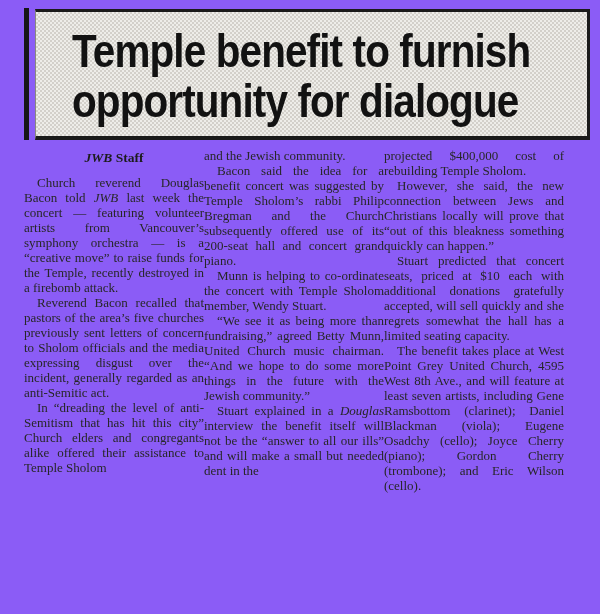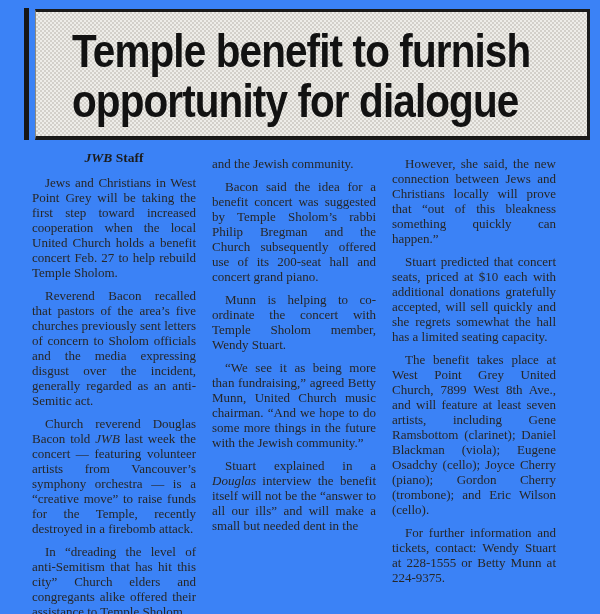--- a/index.html
+++ b/index.html
@@ -4,21 +4,21 @@
 <style>
   html, body {
     margin: 0;
     padding: 0;
     background: #ffffff;
   }
   .page {
     position: relative;
     width: 600px;
     height: 614px;
-    background: #3b82f6;
+    background: #8b5cf6;
     overflow: hidden;
     font-family: "Liberation Serif", serif;
     color: #262626;
     text-decoration: underline;
   }
 
   
   .masthead-wrap {
     position: absolute;
     left: 24px;
@@ -80,21 +80,21 @@
   }
   .byline {
     text-align: center;
     font-weight: 700;
     font-size: 13.5px;
     margin: 2px 0 10px 0;
     color: #1c1c1c;
   }
   .byline .ital { font-style: italic; }
   p.para {
-    margin: 8px;
+    margin: 0;
     color: #272727;
   }
   p.para.indent { text-indent: 13px; }
   p.para .ital { font-style: italic; }
 </style>
 </head>
 <body>
 
 <div class="page">
 
@@ -104,33 +104,32 @@
       <div class="headline">
         <div>Temple benefit to furnish</div>
         <div>opportunity for dialogue</div>
       </div>
     </div>
   </div>
 
   <div class="columns">
     <div class="col">
       <div class="byline"><span class="ital">JWB</span><span> Staff</span></div>
-    <p class="para indent"><span>Jews and Christians in West Point Grey will be taking the first step toward increased cooperation when the local United Church holds a benefit concert Feb. 27 to help rebuild Temple Sholom.</span></p>
+        <p class="para indent"><span>Church reverend Douglas Bacon told </span><span class="ital">JWB</span><span> last week the concert — featuring volunteer artists from Vancouver’s symphony orchestra — is a “creative move” to raise funds for the Temple, recently destroyed in a firebomb attack.</span></p>
         <p class="para indent"><span>Reverend Bacon recalled that pastors of the area’s five churches previously sent letters of concern to Sholom officials and the media expressing disgust over the incident, generally regarded as an anti-Semitic act.</span></p>
-        <p class="para indent"><span>Church reverend Douglas Bacon told </span><span class="ital">JWB</span><span> last week the concert — featuring volunteer artists from Vancouver’s symphony orchestra — is a “creative move” to raise funds for the Temple, recently destroyed in a firebomb attack.</span></p>
         <p class="para indent"><span>In “dreading the level of anti-Semitism that has hit this city” Church elders and congregants alike offered their assistance to Temple Sholom</span></p>
       </div>
     <div class="col">
         <p class="para"><span>and the Jewish community.</span></p>
         <p class="para indent"><span>Bacon said the idea for a benefit concert was suggested by Temple Sholom’s rabbi Philip Bregman and the Church subsequently offered use of its 200-seat hall and concert grand piano.</span></p>
         <p class="para indent"><span>Munn is helping to co-ordinate the concert with Temple Sholom member, Wendy Stuart.</span></p>
         <p class="para indent"><span>“We see it as being more than fundraising,” agreed Betty Munn, United Church music chairman. “And we hope to do some more things in the future with the Jewish community.”</span></p>
         <p class="para indent"><span>Stuart explained in a </span><span class="ital">Douglas</span><span> interview the benefit itself will not be the “answer to all our ills” and will make a small but needed dent in the</span></p>
       </div>
     <div class="col">
+        <p class="para"><span>projected $400,000 cost of rebuilding Temple Sholom.</span></p>
         <p class="para indent"><span>However, she said, the new connection between Jews and Christians locally will prove that “out of this bleakness something quickly can happen.”</span></p>
         <p class="para indent"><span>Stuart predicted that concert seats, priced at $10 each with additional donations gratefully accepted, will sell quickly and she regrets somewhat the hall has a limited seating capacity.</span></p>
-        <p class="para indent"><span>The benefit takes place at West Point Grey United Church, 7899 West 8th Ave., and will feature at least seven artists, including Gene Ramsbottom (clarinet); Daniel Blackman (viola); Eugene Osadchy (cello); Joyce Cherry (piano); Gordon Cherry (trombone); and Eric Wilson (cello).</span></p>
-        <p class="para indent"><span>For further information and tickets, contact: Wendy Stuart at 228-1555 or Betty Munn at 224-9375.</span></p>
+        <p class="para indent"><span>The benefit takes place at West Point Grey United Church, 4595 West 8th Ave., and will feature at least seven artists, including Gene Ramsbottom (clarinet); Daniel Blackman (viola); Eugene Osadchy (cello); Joyce Cherry (piano); Gordon Cherry (trombone); and Eric Wilson (cello).</span></p>
       </div>
   </div>
 
 </div>
 
 </body></html>

